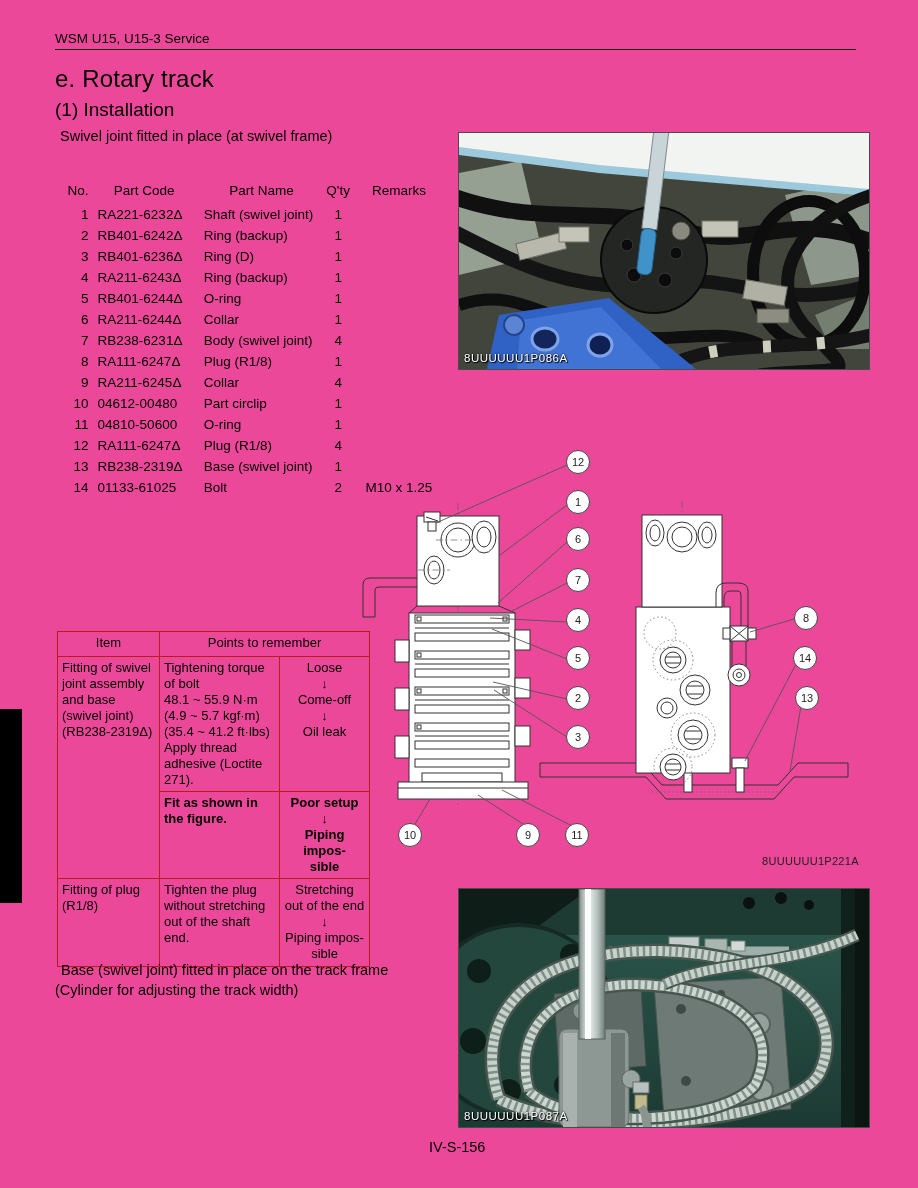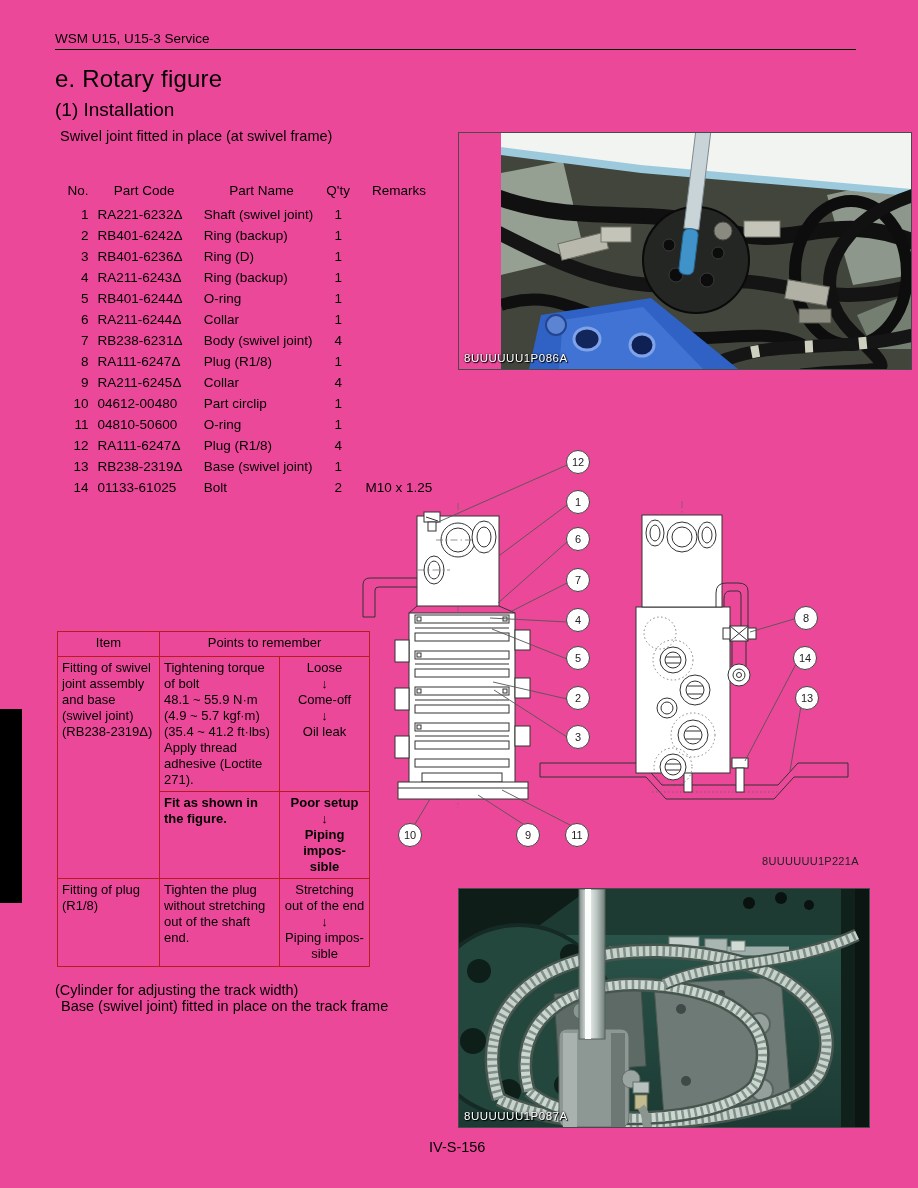--- a/index.html
+++ b/index.html
@@ -18,59 +18,59 @@
   .parts th{height:22px;}
   .parts .c-no{width:35px;text-align:right;}
   .parts .c-code{width:104px;padding-left:9px;text-align:left;}
   .parts .c-name{width:121px;padding-left:4px;text-align:left;}
   .parts .c-qty{width:30px;text-align:center;}
   .parts .c-rem{width:95px;text-align:center;}
   .parts thead th.c-code,.parts thead th.c-name{text-align:center;padding-left:0;}
   .parts tbody tr:first-child td{padding-top:3px;}
   
   .photo{border:1px solid #4a4a4a;overflow:hidden;}
-  .photo-top{left:458px;top:132px;width:410px;height:236px;padding-left:42px;}
+  .photo-top{left:458px;top:132px;width:410px;height:236px;}
   .photo-bottom{left:458px;top:888px;width:410px;height:238px;}
   .photo svg{display:block;}
   .photo-label{position:absolute;left:5px;bottom:5px;font-size:11.5px;color:#fff;
                letter-spacing:.5px;text-shadow:0 0 2px #000,1px 1px 1px #000;}
   
   .diagram{left:360px;top:443px;width:510px;height:435px;}
   .diagram-label{position:absolute;left:402px;top:412px;font-size:11px;color:#222;letter-spacing:.3px;}
   
   .points{left:57px;top:631px;border-collapse:collapse;table-layout:fixed;font-size:13px;}
   .points td{border:1px solid #b91c1c;vertical-align:top;padding:3px 4px;line-height:16px;
              white-space:pre-line;overflow:hidden;}
   .points td.hdr{text-align:center;white-space:nowrap;height:18px;}
   .points .w-item{width:93px;}
   .points .w-point{width:111px;}
   .points .w-result{width:81px;text-align:center;}
   
-  .caption-bottom-1{left:61px;top:962px;font-size:14.5px;margin-top:36px;}
+  .caption-bottom-1{left:61px;top:962px;font-size:14.5px;}
   .caption-bottom-2{left:55px;top:982px;font-size:14.5px;}
   .footer{left:429px;top:1139px;font-size:14.5px;}
   .side-tab{left:0;top:709px;width:22px;height:194px;background:#000;}
   .ln{stroke:#333;stroke-width:1;fill:none;}
   .lnw{stroke:#333;stroke-width:1;fill:#fff;}
   .leader{stroke:#555;stroke-width:.9;fill:none;}
   .callout{stroke:#444;stroke-width:1;fill:#fff;}
   .callout-num{font-family:"Liberation Sans",sans-serif;font-size:11px;fill:#222;
                text-anchor:middle;dominant-baseline:middle;}
   .dash{stroke:#666;stroke-width:.7;fill:none;stroke-dasharray:7 3 1.5 3;}
   .dot{stroke:#666;stroke-width:.8;fill:none;stroke-dasharray:1.5 2.5;}
 </style>
 </head>
 <body>
 
 <div class="page">
 
   <div class="abs doc-header">WSM U15, U15-3 Service</div>
   <div class="abs header-rule"></div>
 
-  <div class="abs page-title">e. Rotary figure</div>
+  <div class="abs page-title">e. Rotary track</div>
   <div class="abs page-subtitle">(1) Installation</div>
   <div class="abs caption-top">Swivel joint fitted in place (at swivel frame)</div>
 
   <div class="abs photo photo-top">
     <svg width="410" height="236" viewBox="0 0 410 236">
       <rect x="0" y="0" width="410" height="236" fill="#41453c"></rect>
       <polygon points="0,40 62,28 84,122 0,142" fill="#b9c8b6" opacity=".7"></polygon>
       <polygon points="326,62 410,44 410,142 352,152" fill="#c2cfc0" opacity=".6"></polygon>
       <polygon points="356,182 410,160 410,216 372,216" fill="#a8b8a6" opacity=".5"></polygon>
       <polygon points="0,0 410,0 410,58 140,34 0,16" fill="#f2f4f1"></polygon>

